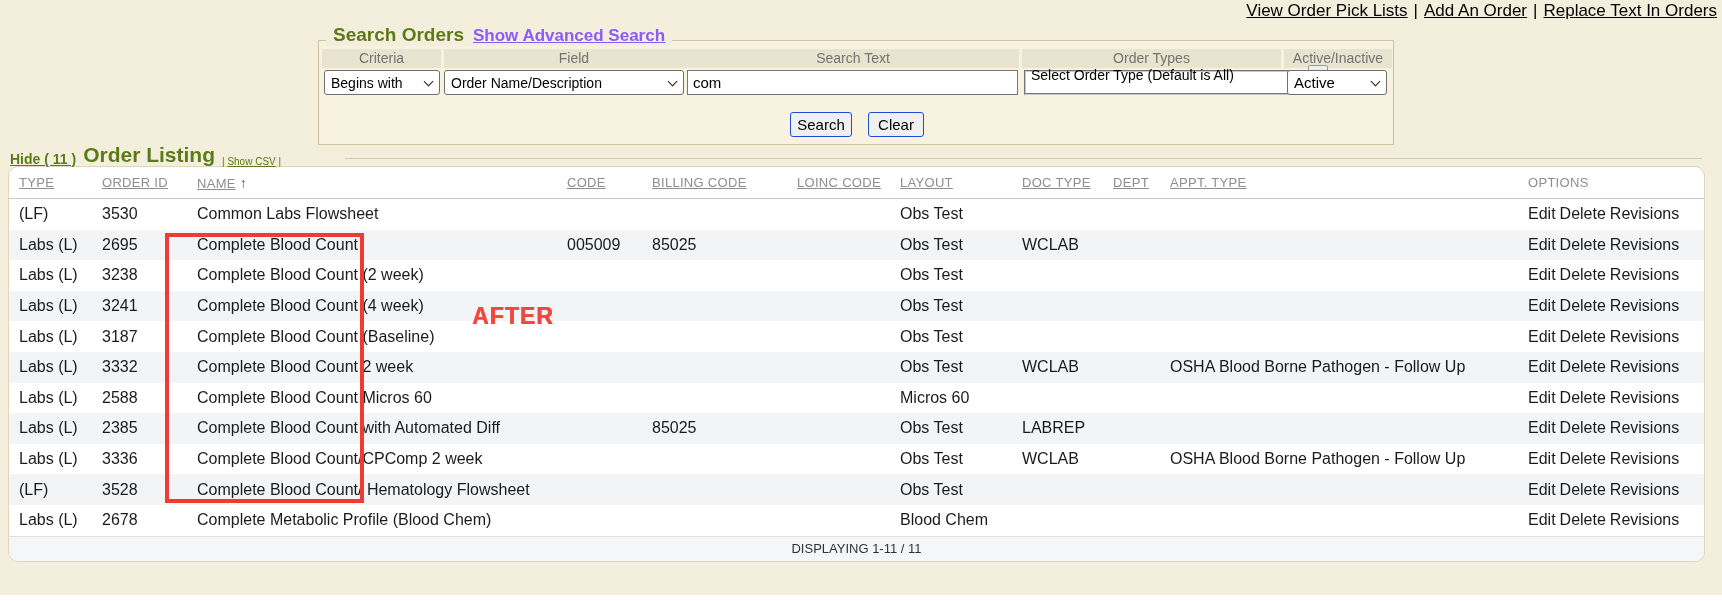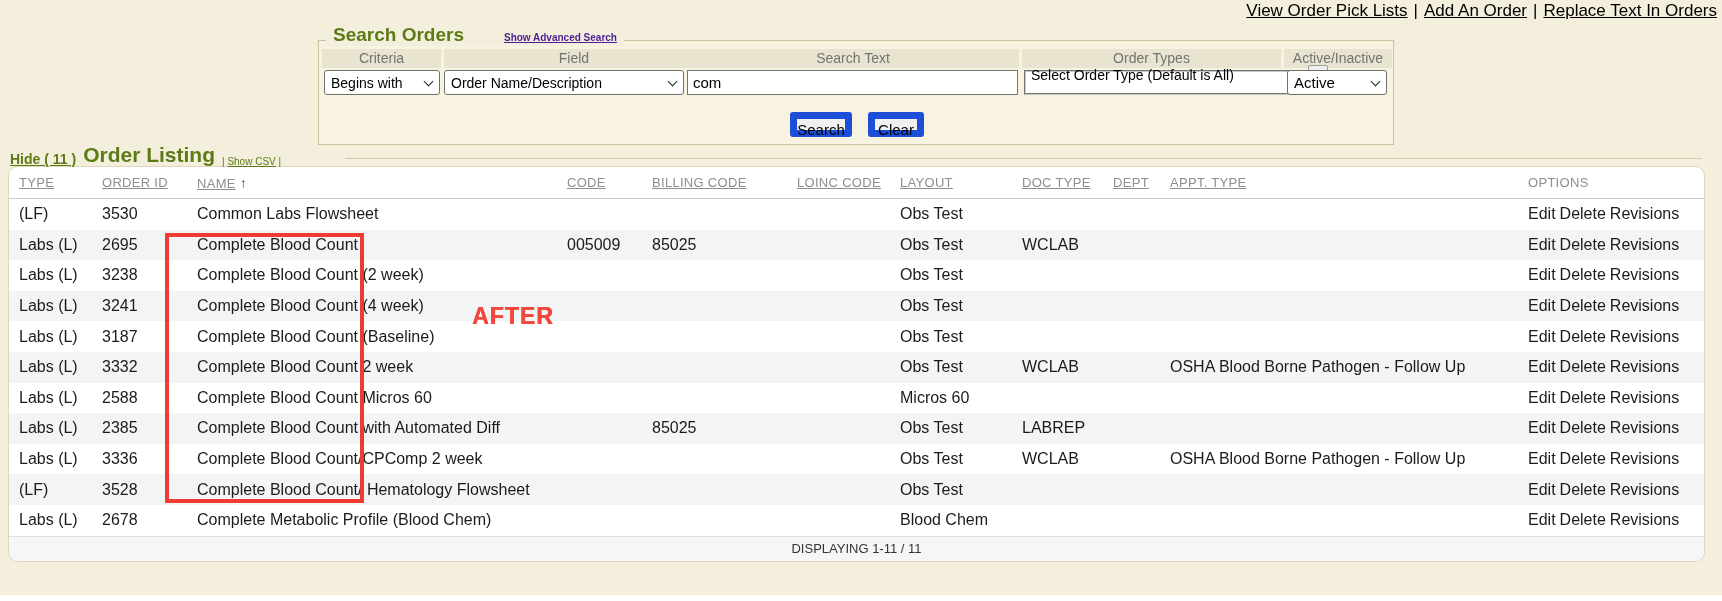--- a/index.html
+++ b/index.html
@@ -12,21 +12,21 @@
   .top-nav { position:absolute; top:1px; right:5px; font-size:17px; color:#000; white-space:nowrap; }
   .top-nav a { color:#000; text-decoration:underline; cursor:pointer; }
   .top-nav .sep { padding:0 6px; }
 
   
   .search-fieldset { position:absolute; left:318px; top:40px; width:1076px; height:105px;
     border:1px solid #ccc49f; background:#f8f3e1; }
   .search-legend { position:absolute; left:326px; top:24px; height:22px; background:#f4efdc;
     padding:0 7px; display:flex; align-items:baseline; gap:9px; white-space:nowrap; z-index:2; }
   .search-legend .legend-title { font-size:19px; font-weight:bold; color:#5b7b17; }
-  .search-legend .adv-link { font-size:10px; font-weight:bold; color:#4c1d95; text-decoration:underline; cursor:pointer;margin-left:31px; }
+  .search-legend .adv-link { font-size:17px; font-weight:bold; color:#8b5cf6; text-decoration:underline; cursor:pointer; }
 
   .band { position:absolute; top:49px; height:19px; line-height:19px; text-align:center;
     font-size:14px; color:#737373; background:#e9e4cf; z-index:2; }
   .band-criteria { left:322px; width:119px; }
   .band-field    { left:444px; width:260px; }
   .band-searchtext { left:687px; width:332px; }
   .band-ordertypes { left:1022px; width:259px; }
   .band-active   { left:1284px; width:108px; }
 
   .ctl { position:absolute; top:70px; height:25px; z-index:2; font-size:14px; }
@@ -39,21 +39,21 @@
   .sel-field { left:444px; width:240px; }
   .inp-search { left:687px; width:331px; background:#fff; border:1px solid #767676;
     padding:1px 5px; font-size:15px; color:#000; font-family:"Liberation Sans",sans-serif; }
   .ordertype-box { left:1024px; width:308px; background:#fff; border:2px groove #c8c8c8;
     display:flex; align-items:center; padding:0 2px 16px 5px; cursor:pointer; }
   .ordertype-box .ot-text { flex:1; white-space:nowrap; overflow:hidden; font-size:14px; color:#000; }
   .ot-btn { flex:none; width:20px; height:19px; background:#efefef; border:1px solid #9a9a9a;
     border-radius:2px; font-size:12px; line-height:16px; text-align:center; cursor:pointer; color:#000; }
   .sel-active { left:1287px; width:100px; font-size:15px; }
 
-  .btn { position:absolute; top:112px; height:25px; background:#f0f0f0; border:7px solid #1d4ed8;
+  .btn { position:absolute; top:112px; height:25px; background:#f0f0f0; border:1px solid #1d4ed8;
     border-radius:3px; font-size:15px; color:#000; text-align:center; line-height:22px; cursor:pointer;
     font-family:"Liberation Sans",sans-serif; }
   .btn-search { left:790px; width:62px; }
   .btn-clear { left:868px; width:56px; }
 
   
   .listing-title-row { position:absolute; left:10px; top:145px; height:22px; display:flex;
     align-items:flex-end; gap:7px; white-space:nowrap; z-index:2; }
   .hide-link { font-size:14px; font-weight:bold; color:#5b7b17; text-decoration:underline; cursor:pointer; }
   .listing-title { font-size:21px; font-weight:bold; color:#5b7b17; }

